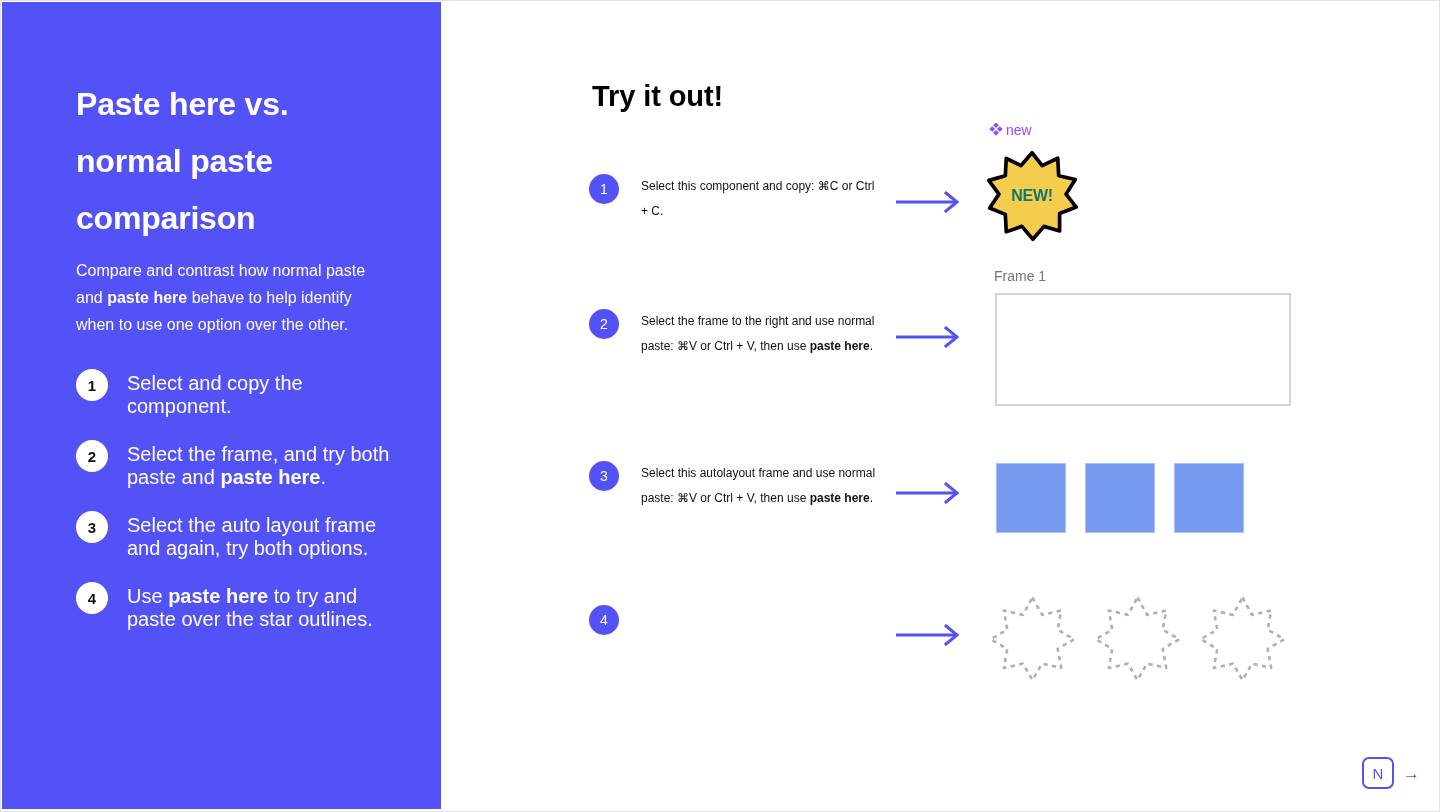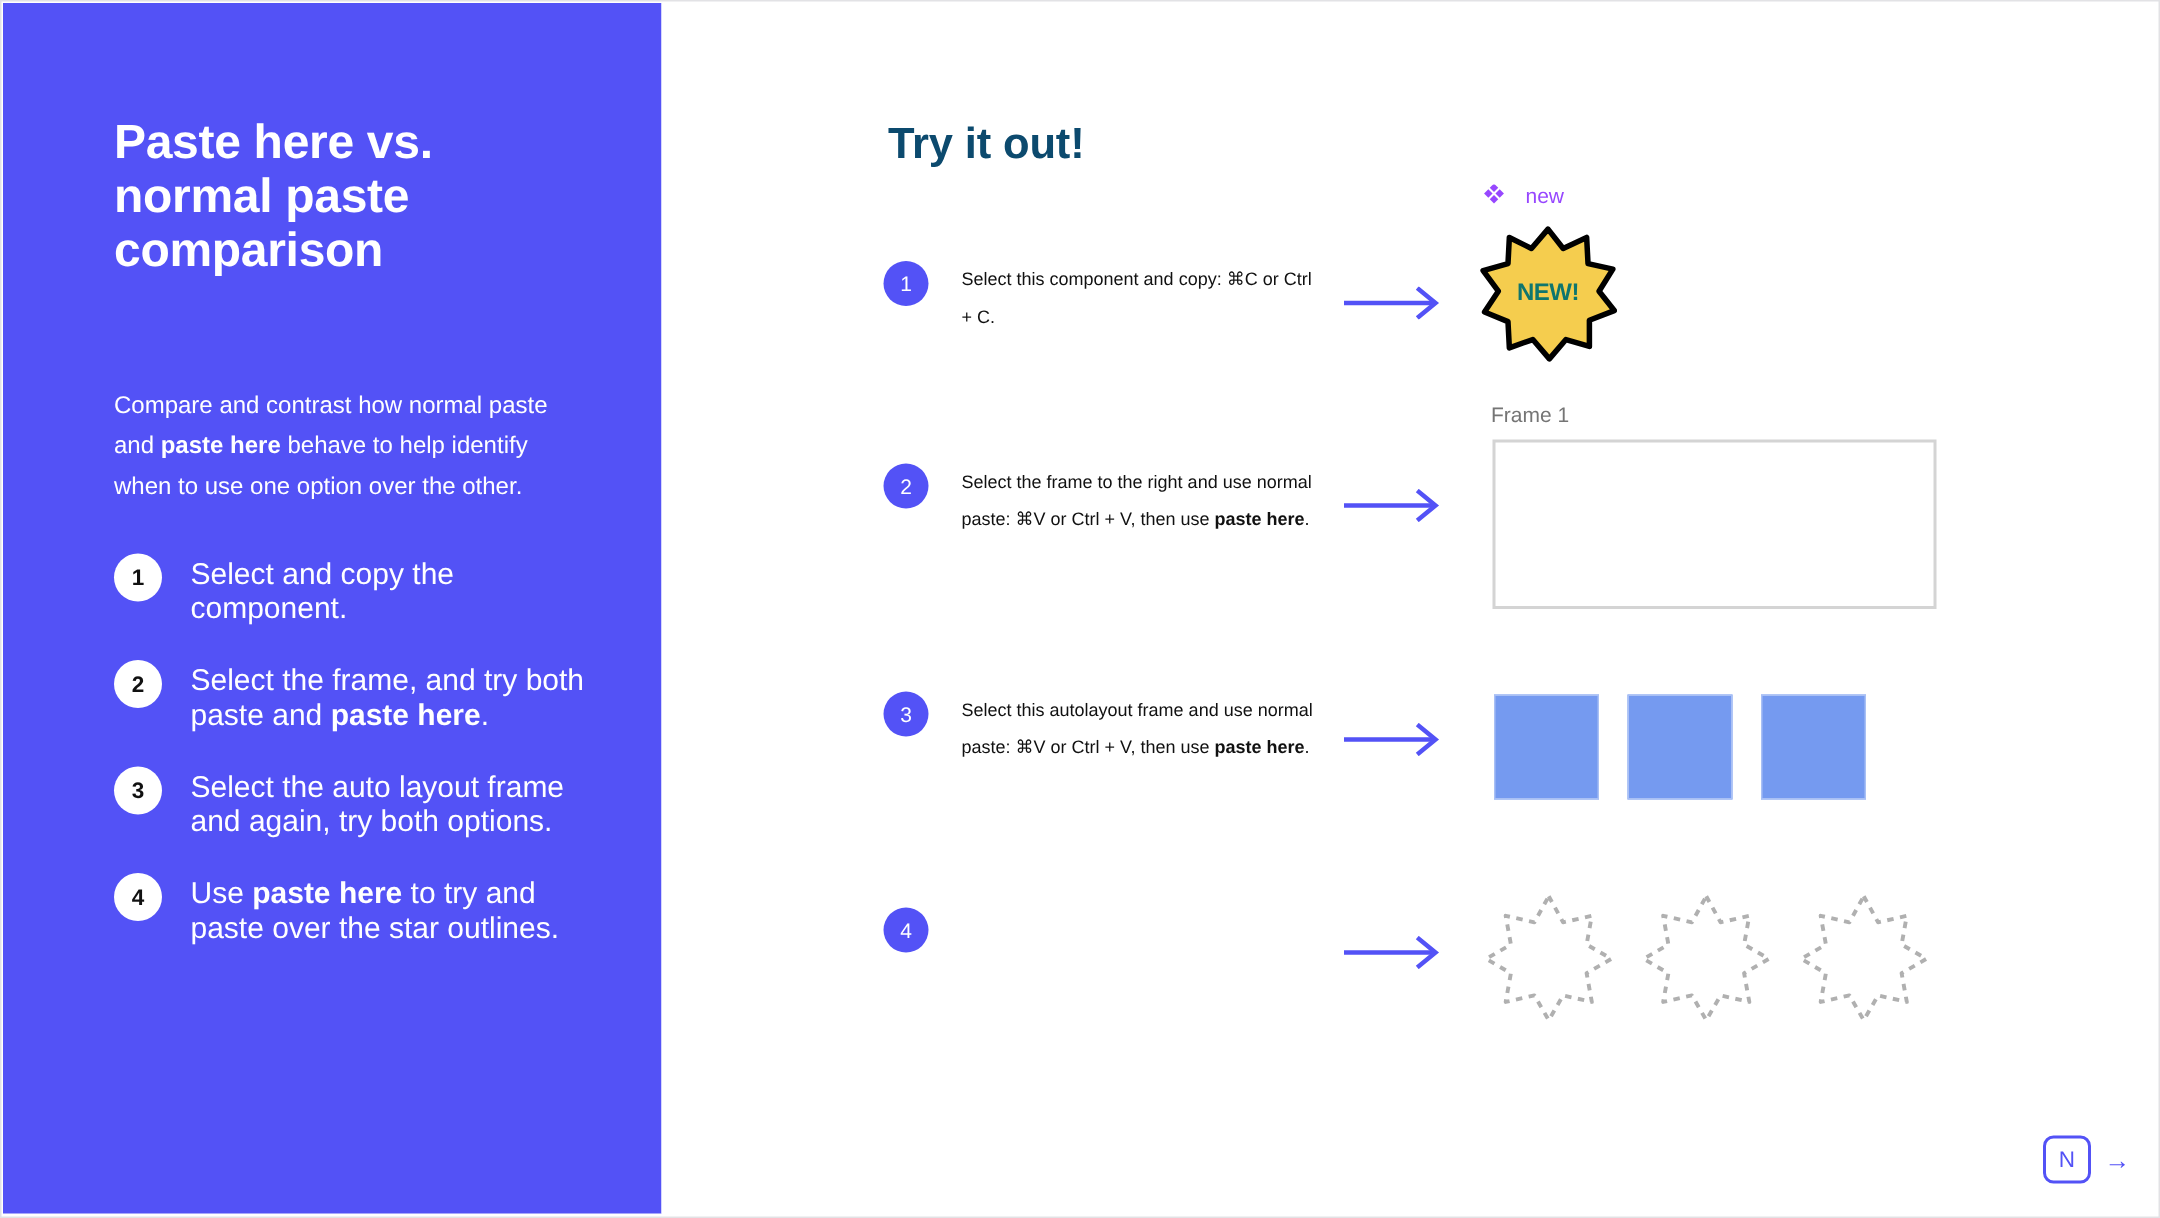--- a/index.html
+++ b/index.html
@@ -35,21 +35,21 @@
     padding: 0;
   }
 
   .sidebar-title {
     position: absolute;
     left: 74px;
     top: 74px;
     width: 320px;
     color: #ffffff;
     font-size: 32px;
-    line-height: 36px;
+    line-height: 57px;
     font-weight: bold;
     letter-spacing: -0.2px;
     margin: 0;
   }
 
   .sidebar-desc {
     position: absolute;
     left: 74px;
     top: 239px;
     width: 300px;
@@ -106,21 +106,21 @@
     background: #ffffff;
   }
 
   .main-title {
     position: absolute;
     left: 151px;
     top: 78px;
     margin: 0;
     font-size: 29px;
     font-weight: bold;
-    color: #0c4a6e;
+    color: #000000;
     letter-spacing: -0.1px;
   }
 
   
   .task {
     position: absolute;
     display: flex;
     align-items: flex-start;
   }
   .task-bullet {
@@ -161,21 +161,21 @@
   #arrow-3 { left: 455px; top: 480px; }
   #arrow-4 { left: 455px; top: 622px; }
 
   
   .component-label {
     position: absolute;
     left: 548px;
     top: 120px;
     display: flex;
     align-items: center;
-    gap: 14px;
+    gap: 3px;
     color: #9747ff;
     font-size: 14px;
   }
   .component-icon { width: 14px; height: 14px; display:block; }
 
   
   .badge-new {
     position: absolute;
     left: 545px;
     top: 148px;

